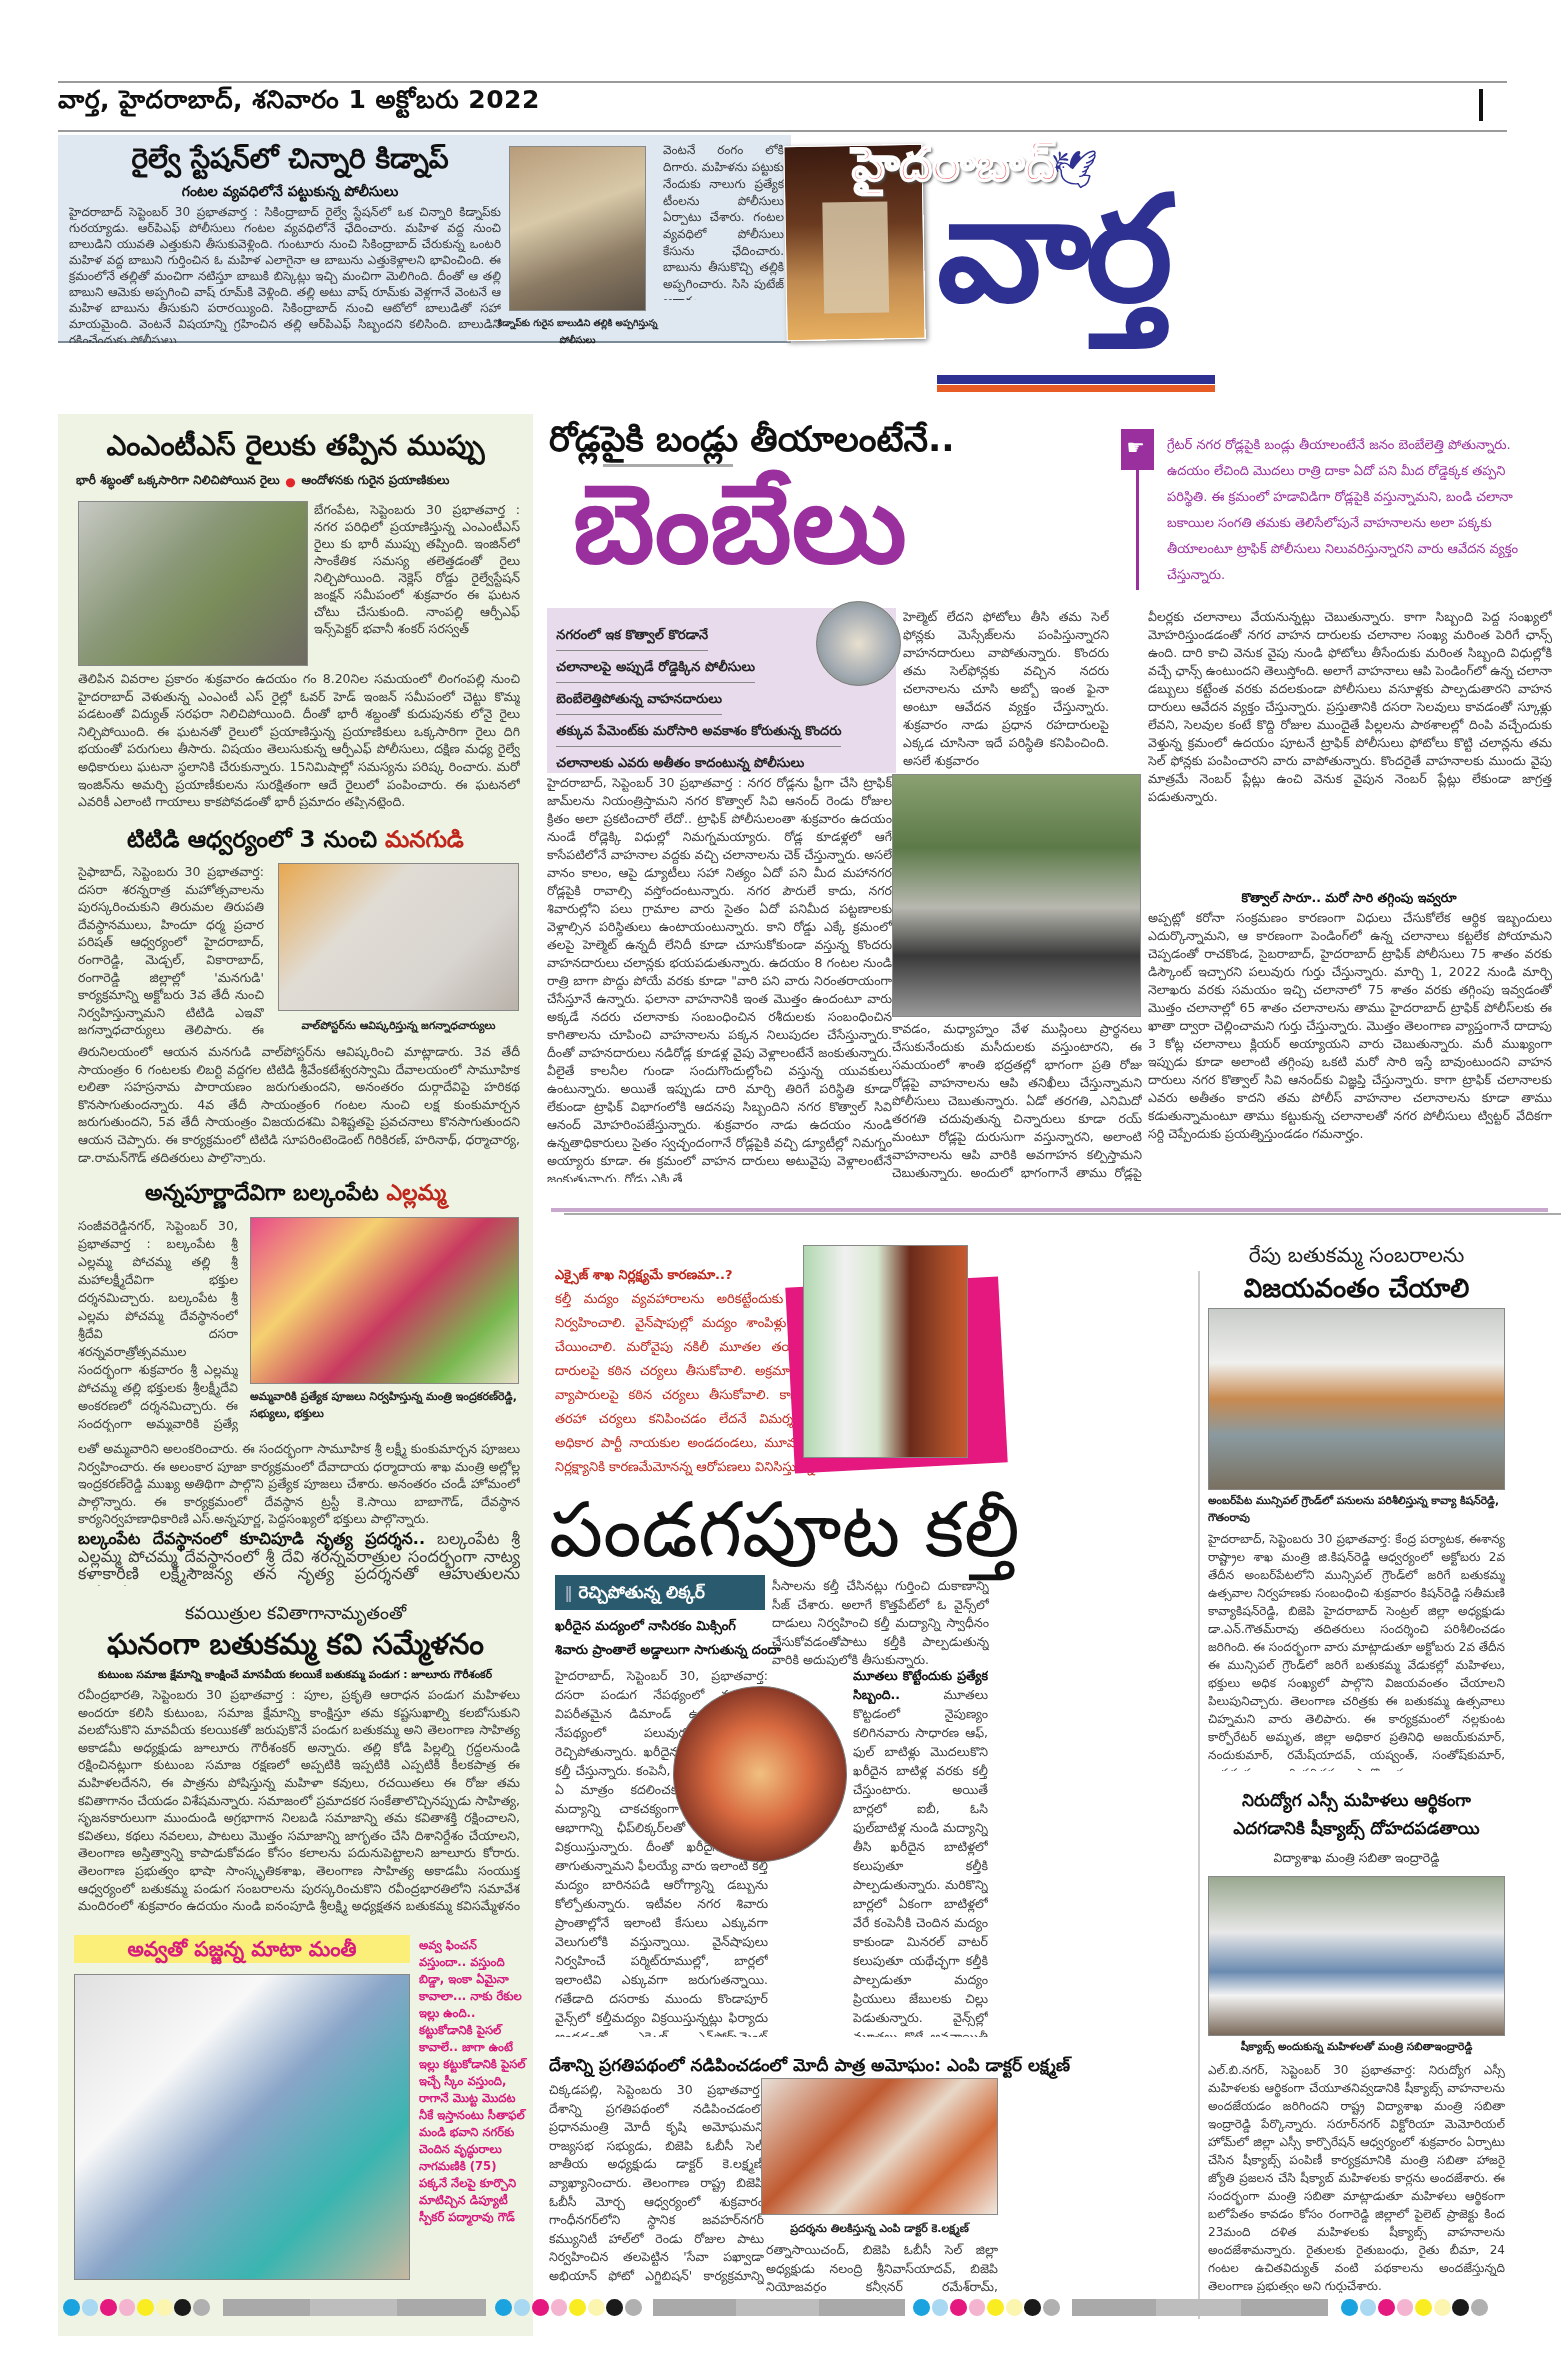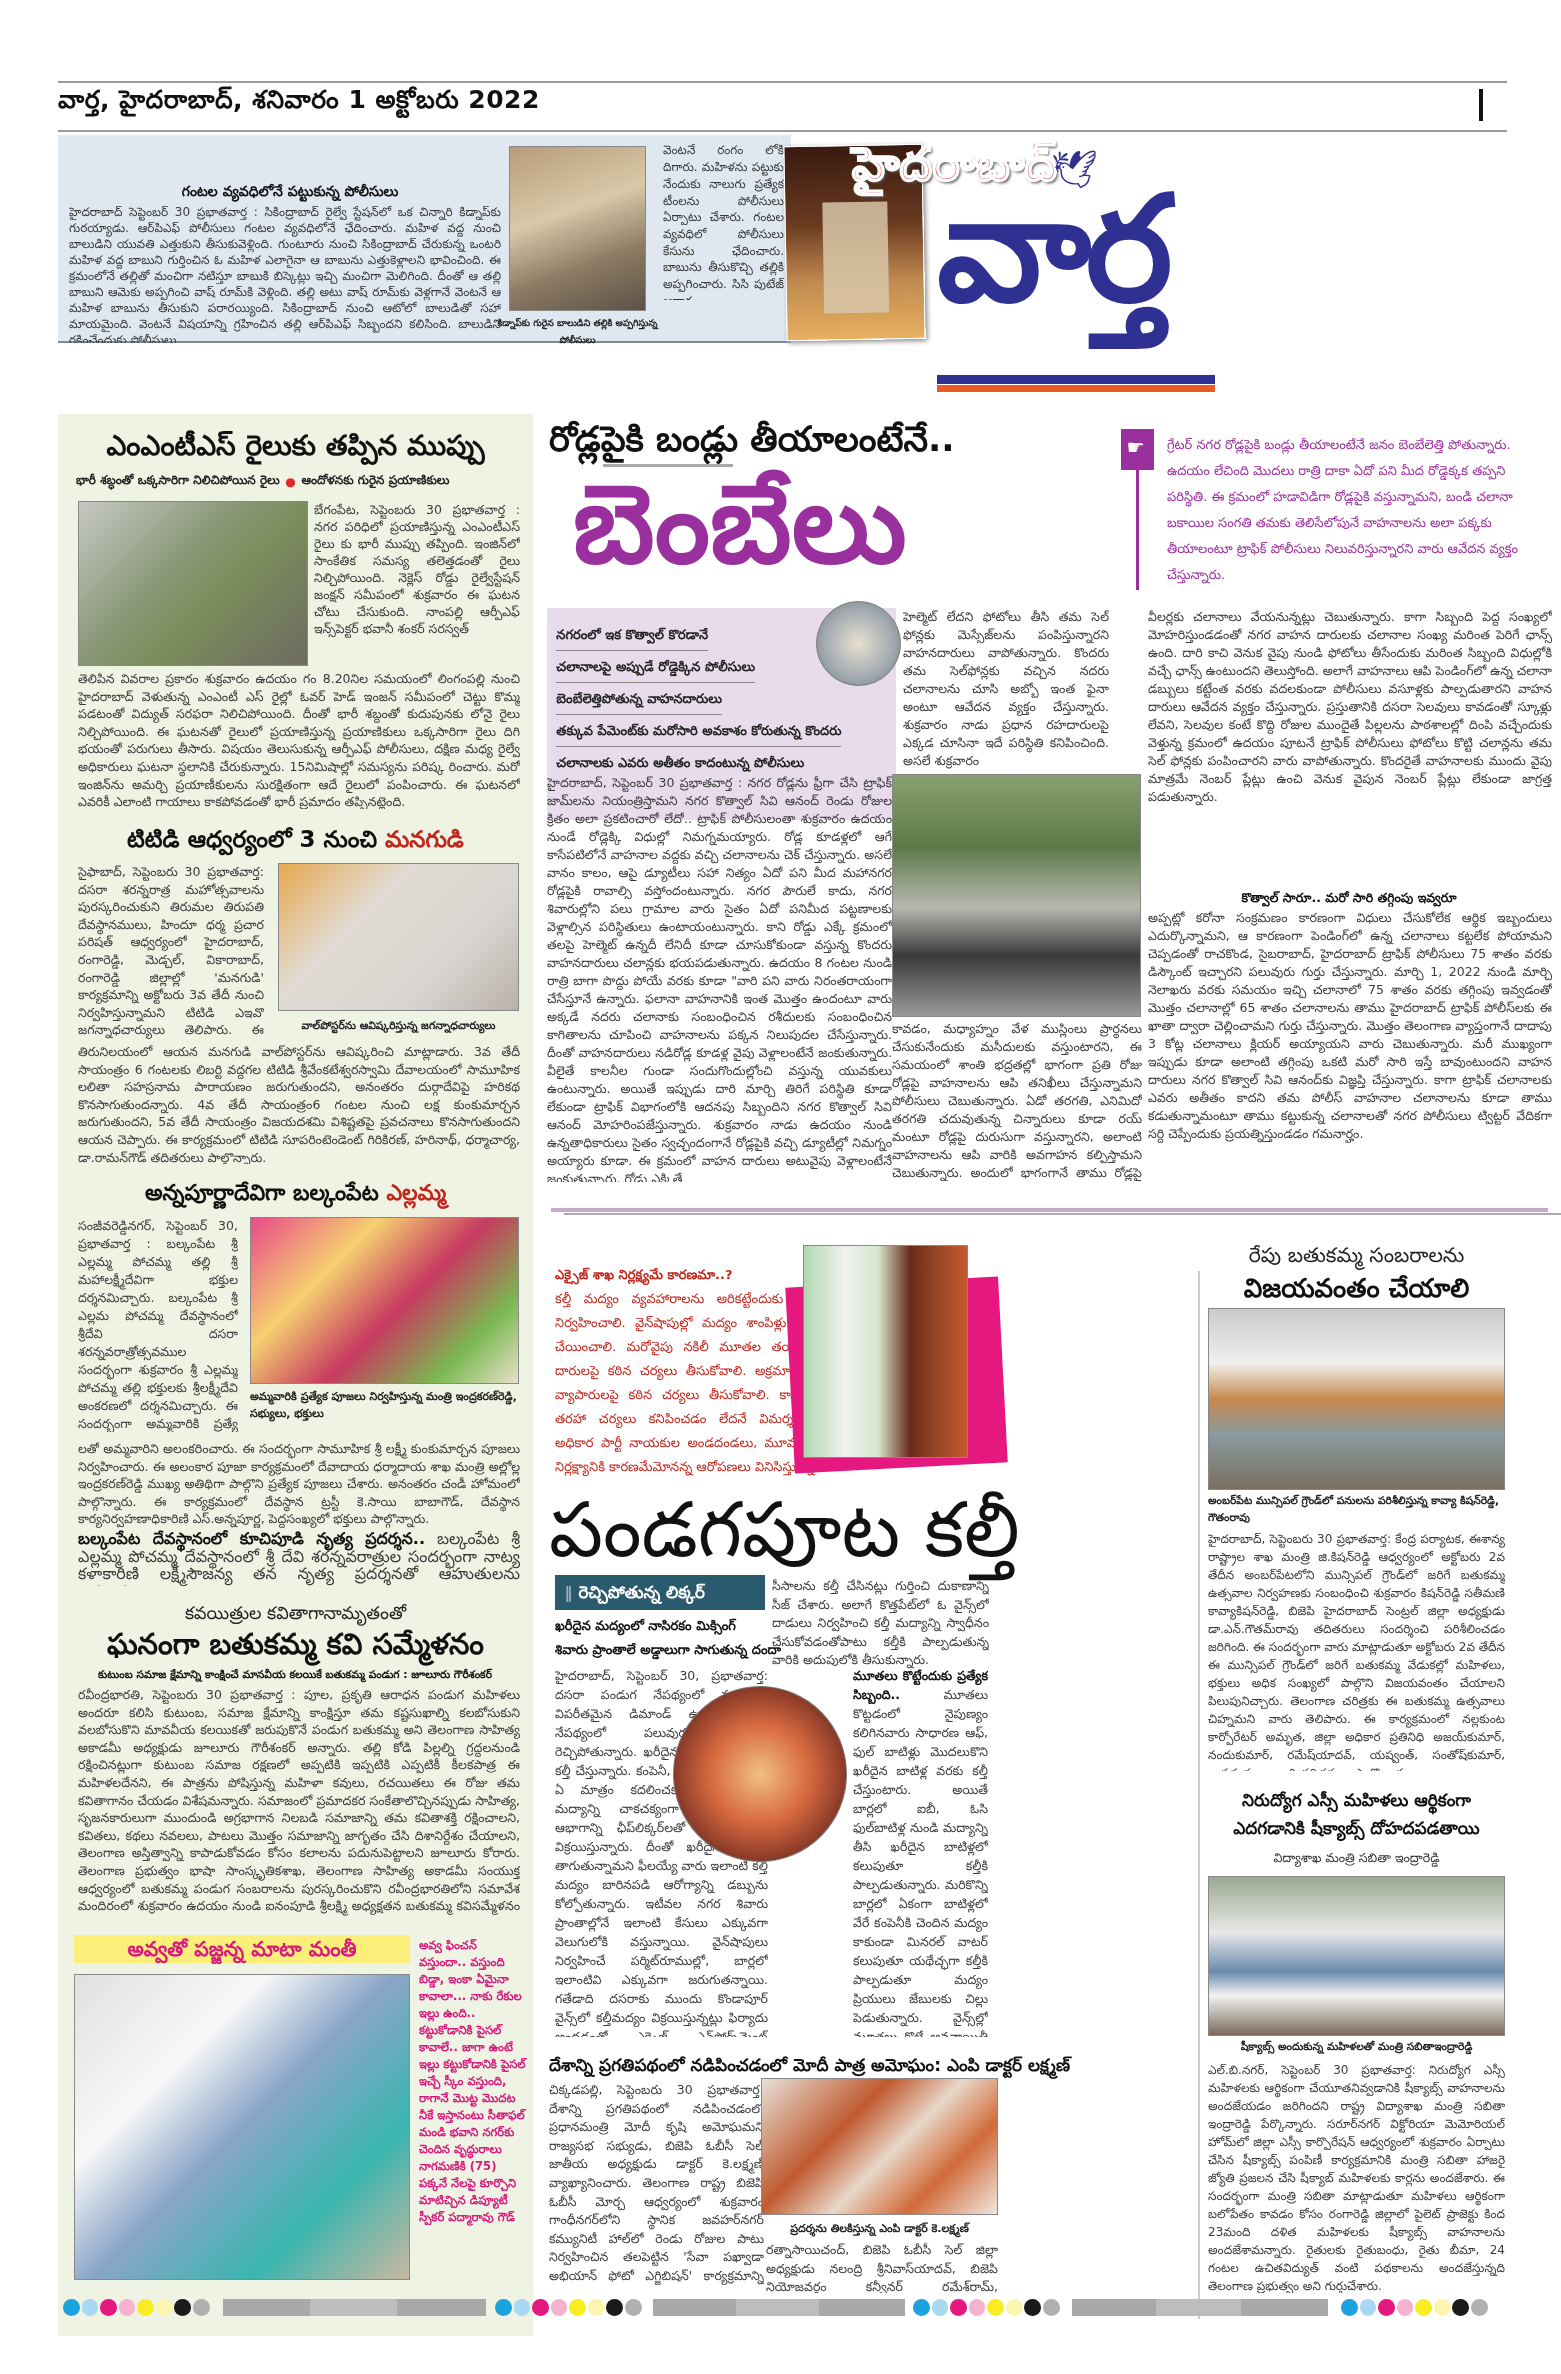--- a/index.html
+++ b/index.html
@@ -24,20 +24,21 @@
 </style>
 </head>
 <body>
 
 <div class="rule" style="left:58px; top:81px; width:1449px;"></div>
 <div class="abs folio">వార్త, హైదరాబాద్, శనివారం 1 అక్టోబరు 2022</div>
 <div class="abs folio-bar"></div>
 <div class="rule" style="left:58px; top:130px; width:1449px;"></div>
 
 <div class="abs box-blue" style="left:58px; top:135px; width:733px; height:208px; border-bottom:2.8px solid #7a8a96;">
+  <div class="abs hl" style="left:18.6px; top:7.4px; width:427px; font-size:28px;">రైల్వే స్టేషన్‌లో చిన్నారి కిడ్నాప్</div>
   <div class="abs hl" style="left:18.6px; top:48px; width:427px; font-size:14px;">గంటల వ్యవధిలోనే పట్టుకున్న పోలీసులు</div>
   <p class="abs body" style="left:11px; top:69px; width:432px; font-size:12px; line-height:16px; height:139px; overflow:hidden;">హైదరాబాద్ సెప్టెంబర్ 30 ప్రభాతవార్త : సికింద్రాబాద్ రైల్వే స్టేషన్‌లో ఒక చిన్నారి కిడ్నాప్‌కు గురయ్యాడు. ఆర్‌పిఎఫ్ పోలీసులు గంటల వ్యవధిలోనే ఛేదించారు. మహిళ వద్ద నుంచి బాలుడిని యువతి ఎత్తుకుని తీసుకువెళ్లింది. గుంటూరు నుంచి సికింద్రాబాద్ చేరుకున్న ఒంటరి మహిళ వద్ద బాబుని గుర్తించిన ఓ మహిళ ఎలాగైనా ఆ బాబును ఎత్తుకెళ్లాలని భావించింది. ఈ క్రమంలోనే తల్లితో మంచిగా నటిస్తూ బాబుకి బిస్కెట్లు ఇచ్చి మంచిగా మెలిగింది. దీంతో ఆ తల్లి బాబుని ఆమెకు అప్పగించి వాష్ రూమ్‌కి వెళ్లింది. తల్లి అటు వాష్ రూమ్‌కు వెళ్లగానే వెంటనే ఆ మహిళ బాబును తీసుకుని పరారయ్యింది. సికింద్రాబాద్ నుంచి ఆటోలో బాలుడితో సహా మాయమైంది. వెంటనే విషయాన్ని గ్రహించిన తల్లి ఆర్‌పిఎఫ్ సిబ్బందని కలిసింది. బాలుడిని రక్షించేందుకు పోలీసులు</p>
   <div class="abs photo" style="left:451px; top:11px; width:137px; height:165px; background:linear-gradient(160deg,#b89c7a 0%,#d8c9a8 40%,#8b7a63 70%,#5c5247 100%);"></div>
   <div class="abs cap" style="left:436px; top:180px; width:167px; font-size:9.3px;">కిడ్నాప్‌కు గురైన బాలుడిని తల్లికి అప్పగిస్తున్న పోలీసులు</div>
   <p class="abs body" style="left:605px; top:7.4px; width:121px; font-size:12px; line-height:16.7px; height:158px; overflow:hidden;">వెంటనే రంగం లోకి దిగారు. మహిళను పట్టుకు నేందుకు నాలుగు ప్రత్యేక టీంలను పోలీసులు ఏర్పాటు చేశారు. గంటల వ్యవధిలో పోలీసులు కేసును ఛేదించారు. బాబును తీసుకొచ్చి తల్లికి అప్పగించారు. సిసి పుటేజ్ ఆధారం</p>
 </div>
 
 <div class="abs" style="left:785px; top:145px; width:139px; height:195px; background:linear-gradient(180deg,#3a1a10 0%,#6a3a20 40%,#c08a50 70%,#e8b060 100%); border:1.9px solid #fff; box-shadow:1.9px 1.9px 5.6px #888; transform:rotate(-1deg);">
   <div class="abs" style="left:37px; top:56px; width:65px; height:111px; background:#d8c7a8; opacity:0.85;"></div>
 </div>
@@ -89,21 +90,21 @@
 
 <div class="abs hl" style="left:549px; top:419px; width:519px; text-align:left; font-size:35px;">రోడ్లపైకి బండ్లు తీయాలంటేనే..</div>
 <div class="abs" style="left:603px; top:464px; width:130px; height:2.8px; background:#aaa;"></div>
 <div class="abs purple" style="left:573px; top:464px; font-size:109px; font-weight:bold; line-height:121px;">బెంబేలు</div>
 <div class="abs" style="left:1121px; top:429px; width:33px; height:41px; background:#9a2f9e;">
   <span style="color:#fff; font-size:20.4px; position:absolute; left:5.6px; top:5.6px;">☛</span>
 </div>
 <div class="abs" style="left:1136px; top:469px; width:2.8px; height:121px; background:#9a2f9e;"></div>
 <p class="abs purple" style="left:1167px; top:432px; width:380px; font-size:13px; line-height:26px;">గ్రేటర్ నగర రోడ్లపైకి బండ్లు తీయాలంటేనే జనం బెంబేలెత్తి పోతున్నారు. ఉదయం లేచింది మొదలు రాత్రి దాకా ఏదో పని మీద రోడ్డెక్కక తప్పని పరిస్థితి. ఈ క్రమంలో హడావిడిగా రోడ్లపైకి వస్తున్నామని, బండి చలానా బకాయిల సంగతి తమకు తెలిసేలోపునే వాహనాలను అలా పక్కకు తీయాలంటూ ట్రాఫిక్ పోలీసులు నిలువరిస్తున్నారని వారు ఆవేదన వ్యక్తం చేస్తున్నారు.</p>
 
-<div class="abs box-lilac" style="left:547px; top:608px; width:349px; height:212px;">
+<div class="abs box-lilac" style="left:547px; top:608px; width:349px; height:165px;">
   <div class="abs" style="left:9.3px; top:11px; width:297px; font-size:13px; font-weight:bold; color:#222; line-height:31px;">
     <div style="border-bottom:1.9px solid #888; display:inline-block;">నగరంలో ఇక కొత్వాల్ కొరడానే</div><br>
     <div style="border-bottom:1.9px solid #888; display:inline-block;">చలానాలపై అప్పుడే రోడ్డెక్కిన పోలీసులు</div><br>
     <div style="border-bottom:1.9px solid #888; display:inline-block;">బెంబేలెత్తిపోతున్న వాహనదారులు</div><br>
     <div style="border-bottom:1.9px solid #888; display:inline-block;">తక్కువ పేమెంట్‌కు మరోసారి అవకాశం కోరుతున్న కొందరు</div><br>
     <div style="display:inline-block;">చలానాలకు ఎవరు అతీతం కాదంటున్న పోలీసులు</div>
   </div>
 </div>
 <div class="abs" style="left:816px; top:601px; width:85px; height:85px; border-radius:50%; border:1.9px solid #777; background:radial-gradient(circle,#e8e0d0 0%,#a0a8b0 60%,#6a7a68 100%);"></div>
 

